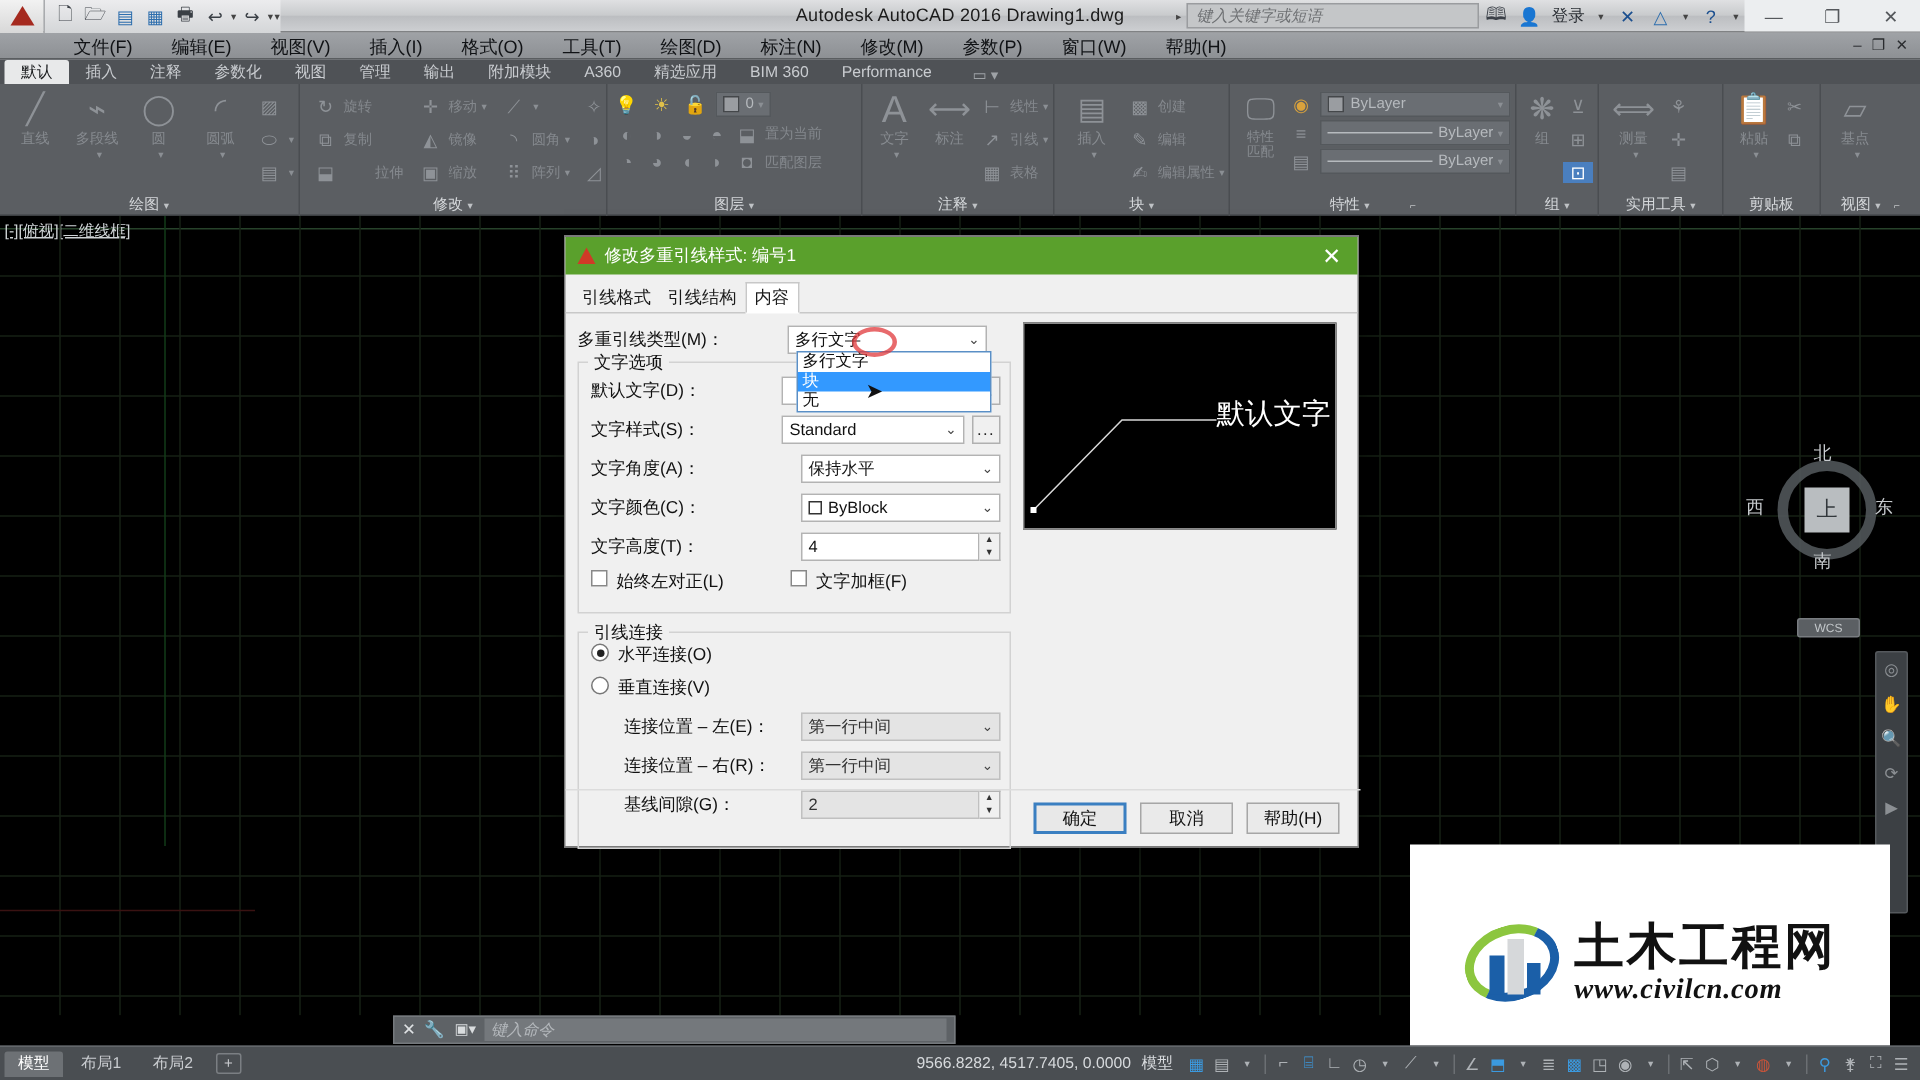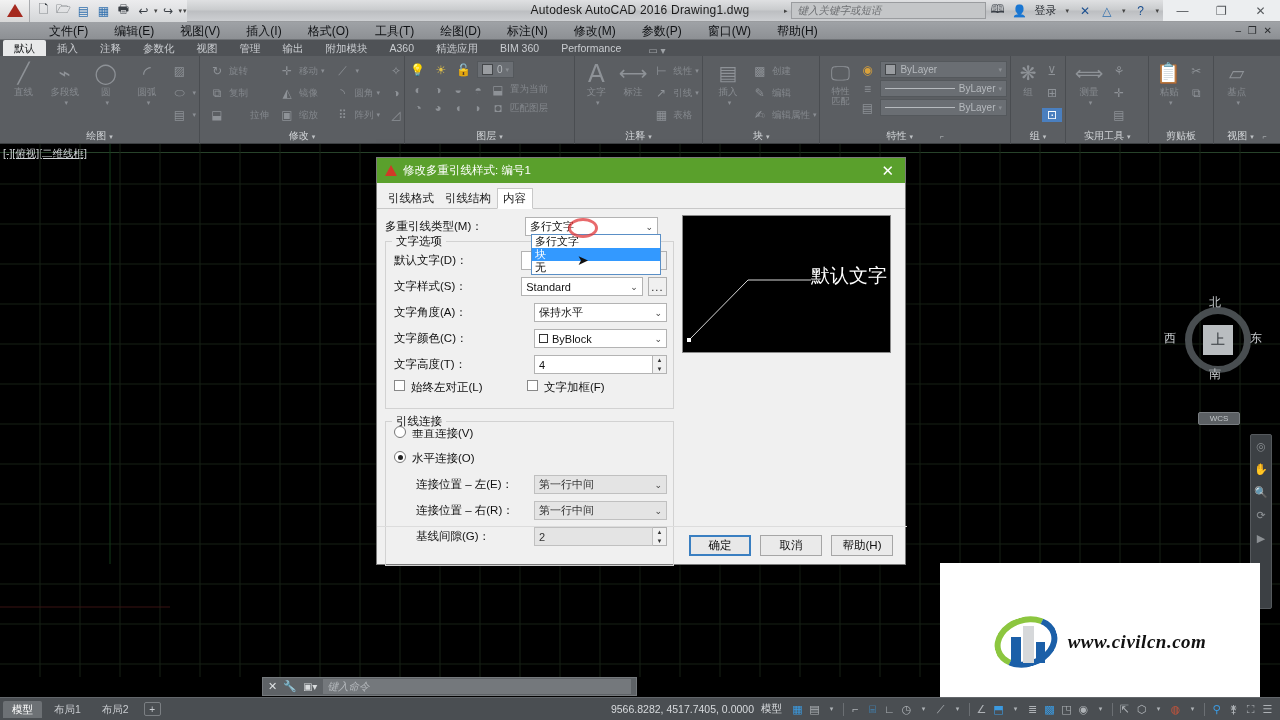--- a/index.html
+++ b/index.html
@@ -739,20 +739,21 @@
 
   <div class="civilcn">
     <div class="cc-mark">
       <div class="cc-swoosh"></div>
       <div class="cc-swoosh2"></div>
       <div class="cc-bar cc-b1"></div>
       <div class="cc-bar cc-b2"></div>
       <div class="cc-bar cc-b3"></div>
     </div>
     <div class="cc-txt">
+      <div class="cc-cn">土木工程网</div>
       <div class="cc-url">www.civilcn.com</div>
     </div>
   </div>
 
   <div class="cmdline">
     <span class="cmd-x">✕</span>
     <span class="cmd-wr">🔧</span>
     <span class="cmd-pre">▣▾</span>
     <span class="cmd-input">键入命令</span>
   </div>
@@ -881,27 +882,27 @@
             <div class="cbrow">
               <span class="cb"></span>
               <span class="cbl">文字加框(F)</span>
             </div>
           </div>
         </div>
 
         <div class="grp" style="height:145px;margin-top:12px;">
           <div class="grp-title">引线连接</div>
 
+          <div class="cbrow" style="margin-top:3px;">
+            <span class="rb on"></span>
+            <span class="cbl">水平连接(O)</span>
+          </div>
           <div class="cbrow">
             <span class="rb"></span>
             <span class="cbl">垂直连接(V)</span>
-          </div>
-          <div class="cbrow" style="margin-top:3px;">
-            <span class="rb on"></span>
-            <span class="cbl">水平连接(O)</span>
           </div>
 
           <div class="row" style="padding-left:22px;justify-content:space-between;">
             <div class="lbl" style="width:118px;">连接位置 – 左(E)：</div>
             <div class="ctl gray">
               <span class="cv">第一行中间</span>
               <span class="caret">⌄</span>
             </div>
           </div>
 

